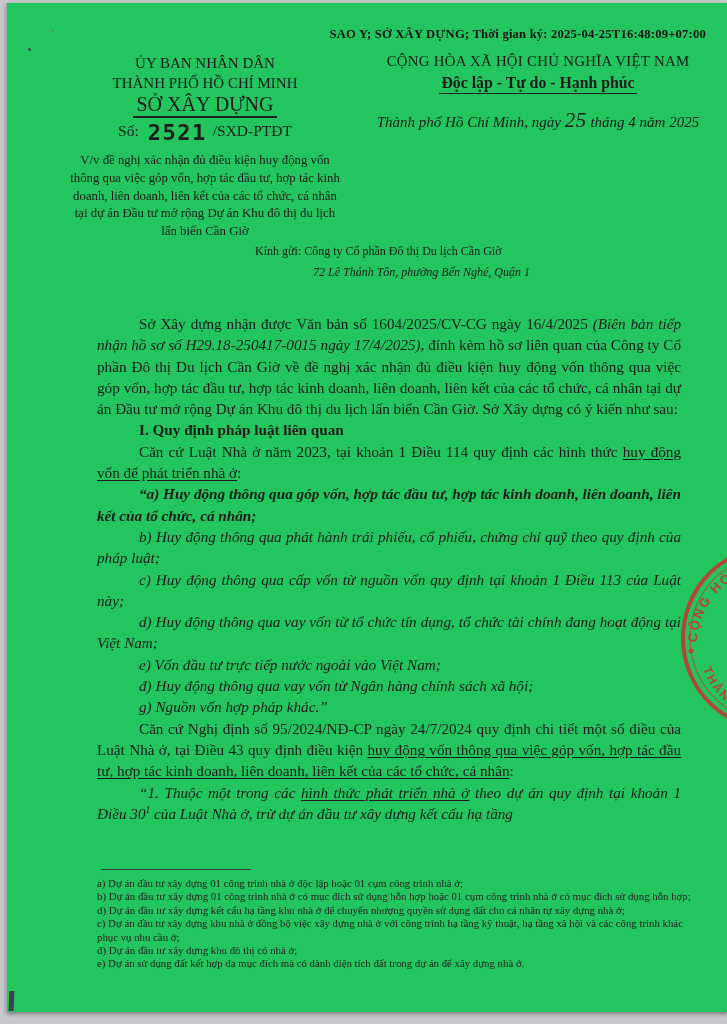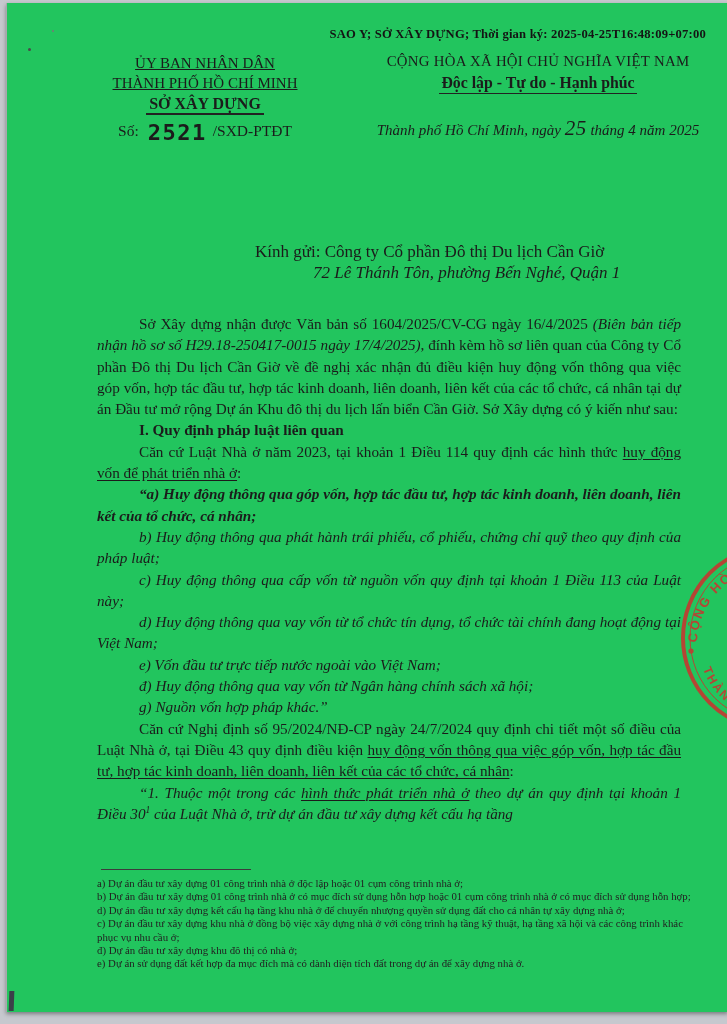--- a/index.html
+++ b/index.html
@@ -16,38 +16,38 @@
     box-shadow:0 2px 4px rgba(0,0,0,.38);
   }
   
   .sao-y{
     position:absolute;top:24px;right:22px;
     font-size:12.6px;font-weight:bold;letter-spacing:.2px;color:#141414;
     white-space:nowrap;
   }
   
   .hdr-left{position:absolute;left:50px;top:50px;width:296px;text-align:center;}
-  .hdr-left .line{font-size:15px;line-height:20px;text-decoration:underline;}
-  .dept{font-size:16px;line-height:22px;font-weight:bold;}
+  .hdr-left .line{font-size:15px;line-height:20px;}
+  .dept{font-size:20px;line-height:22px;font-weight:normal;}
   .dept span{border-bottom:2px solid #222;padding:0 3px 1px;}
   .so-line{margin-top:5px;font-size:15.5px;white-space:nowrap;}
   .big-num{
     font-family:"DejaVu Sans Mono",monospace;font-size:22px;font-weight:700;
     letter-spacing:1.5px;vertical-align:-4px;padding:0 6px 0 9px;
   }
   .subject{margin:7px auto 0;width:278px;font-size:12.8px;line-height:17.8px;text-align:center;}
   
   .hdr-right{position:absolute;left:352px;top:50px;width:358px;text-align:center;}
   .country{font-size:14.8px;font-weight:normal;letter-spacing:.3px;}
   .motto{font-size:15.8px;font-weight:bold;margin-top:4px;}
   .motto span{border-bottom:1.6px solid #222;padding:0 2px 2px;}
-  .dateline{margin-top:24px;font-style:italic;font-size:15px;white-space:nowrap;}
+  .dateline{margin-top:16px;font-style:italic;font-size:15px;white-space:nowrap;}
   .hand{font-size:21px;font-style:italic;letter-spacing:.5px;}
   
-  .recipient{position:absolute;left:232px;top:238px;font-size:17px;line-height:21px;}
+  .recipient{position:absolute;left:232px;top:238px;font-size:12px;line-height:21px;}
   .to-line{padding-left:16px;}
   .addr{font-style:italic;}
   .addr2{padding-left:74px;}
   
   .doc-body{
     position:absolute;top:310px;left:90px;width:584px;
     font-size:15.2px;line-height:21.3px;text-align:justify;
   }
   .doc-body p{margin:0;text-indent:42px;}
   .b{font-weight:bold;}
@@ -72,20 +72,21 @@
 
   <div class="sao-y">SAO Y; SỞ XÂY DỰNG; Thời gian ký: 2025-04-25T16:48:09+07:00</div>
 
   <div class="hdr-left">
     <div class="line">ỦY BAN NHÂN DÂN</div>
     <div class="line">THÀNH PHỐ HỒ CHÍ MINH</div>
     <div class="dept"><span>SỞ XÂY DỰNG</span></div>
     <div class="so-line">
       <span>Số:</span><span class="big-num">2521</span><span>/SXD-PTĐT</span>
     </div>
+    <div class="subject">V/v đề nghị xác nhận đủ điều kiện huy động vốn thông qua việc góp vốn, hợp tác đầu tư, hợp tác kinh doanh, liên doanh, liên kết của các tổ chức, cá nhân tại dự án Đầu tư mở rộng Dự án Khu đô thị du lịch lấn biển Cần Giờ</div>
   </div>
 
   <div class="hdr-right">
     <div class="country">CỘNG HÒA XÃ HỘI CHỦ NGHĨA VIỆT NAM</div>
     <div class="motto"><span>Độc lập - Tự do - Hạnh phúc</span></div>
     <div class="dateline">
       <span>Thành phố Hồ Chí Minh, ngày </span><span class="hand">25</span><span> tháng 4 năm 2025</span>
     </div>
   </div>
 

